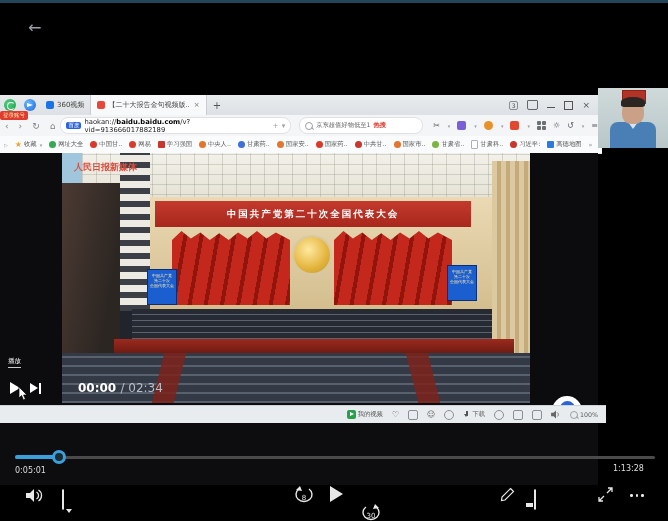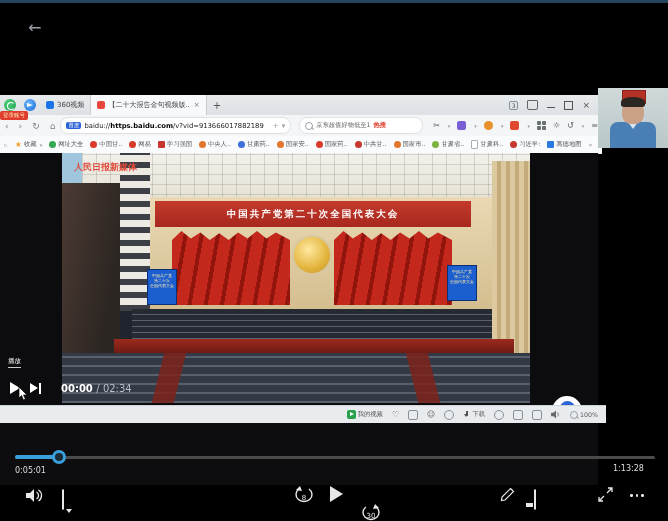--- a/index.html
+++ b/index.html
@@ -90,21 +90,21 @@
   .screen{width:28px;height:31px;background:#1b5ecf;border:1px solid #0c2f73;color:#ffe9a8;
           font-size:4px;line-height:5px;text-align:center;overflow:hidden;padding-top:3px;}
   #screen-l{left:85px;top:116px;} #screen-r{left:385px;top:112px;}
   #watermark{left:12px;top:8px;color:#e04a3a;font-size:9px;font-weight:bold;font-family:"DejaVu Serif",serif;white-space:nowrap;}
   
   #inner-tip{left:8px;top:204px;color:#fff;font-size:6.5px;border-bottom:1px solid #ccc;padding-bottom:1px;}
   #inner-controls{left:0;top:222px;width:598px;height:26px;display:flex;align-items:center;color:#fff;}
   .tri{width:0;height:0;border-left:10px solid #fff;border-top:6px solid transparent;border-bottom:6px solid transparent;}
   #next-btn{display:flex;align-items:center;margin-left:10px;}
   #next-btn .bar{width:2px;height:11px;background:#fff;margin-left:1px;}
-  #inner-time{margin-left:10px;font-size:10px;font-weight:bold;padding-left:10px;}
+  #inner-time{margin-left:27px;font-size:12px;font-weight:bold;padding-left:10px;}
   #inner-time .tot{color:#b9bec6;font-weight:normal;}
   #inner-right{margin-left:auto;display:flex;align-items:center;gap:11px;padding-right:14px;font-size:7.5px;}
   .cir-ic{width:11px;height:11px;border:1.2px solid #fff;border-radius:50%;position:relative;}
   .cir-ic:after{content:"";position:absolute;left:3.2px;top:3.2px;width:3px;height:3px;background:#fff;border-radius:50%;}
   .pip-ic{width:12px;height:9px;border:1.2px solid #fff;border-radius:1px;position:relative;}
   .pip-ic:after{content:"";position:absolute;right:1px;bottom:1px;width:5px;height:3.5px;background:#fff;}
   .wfs-ic{width:11px;height:9px;border:1.2px solid #fff;border-radius:1px;position:relative;}
   .wfs-ic:after{content:"";position:absolute;left:3px;top:2px;width:3px;height:3px;background:#fff;}
   .fs-ic{width:11px;height:11px;position:relative;}
   .fs-ic i{position:absolute;width:4px;height:4px;border:1.4px solid #fff;}
@@ -192,21 +192,21 @@
       </div>
     </div>
 
     <div class="abs" id="addr-row">
       <span class="navg">‹</span>
       <span class="navg">›</span>
       <span class="navg">↻</span>
       <span class="navg">⌂</span>
       <div id="url-pill">
         <span id="engine-chip">百度</span>
-        <span id="url-text"><span>baidu://</span><b>https.baidu.com</b><span>/v?vid=913666017882189</span></span>
+        <span id="url-text"><span>haokan://</span><b>baidu.baidu.com</b><span>/v?vid=913666017882189</span></span>
         <span id="url-right">
           <span>+</span>
           <span>▾</span>
         </span>
       </div>
       <div id="search-pill">
         <span class="mag"></span>
         <span>京东超值好物低至1</span>
         <span id="hot-chip">热搜</span>
       </div>

